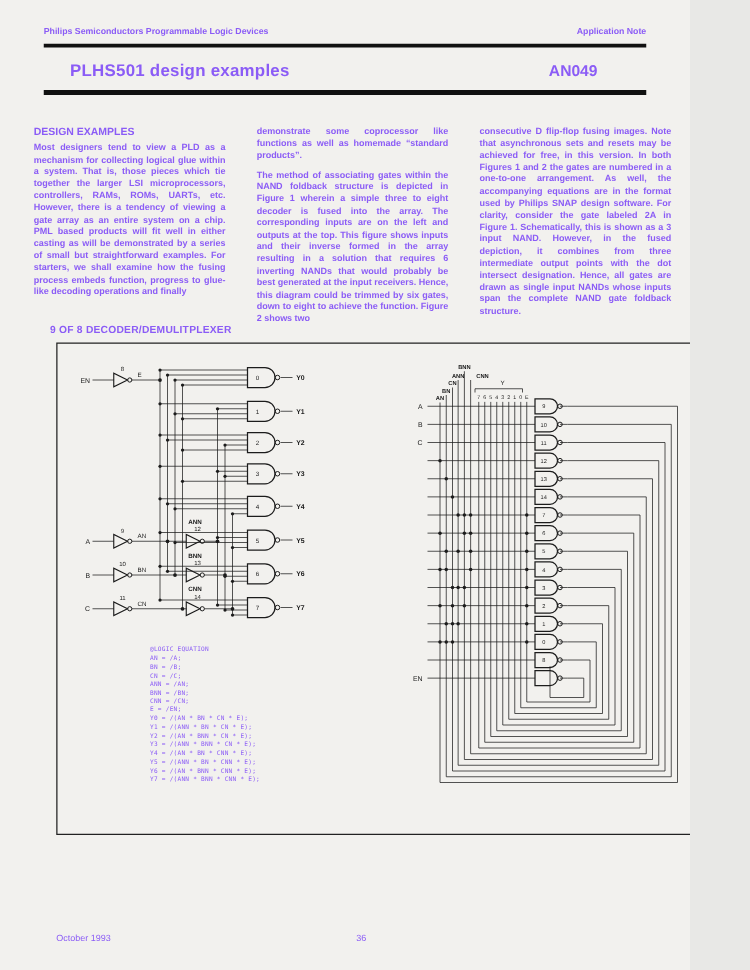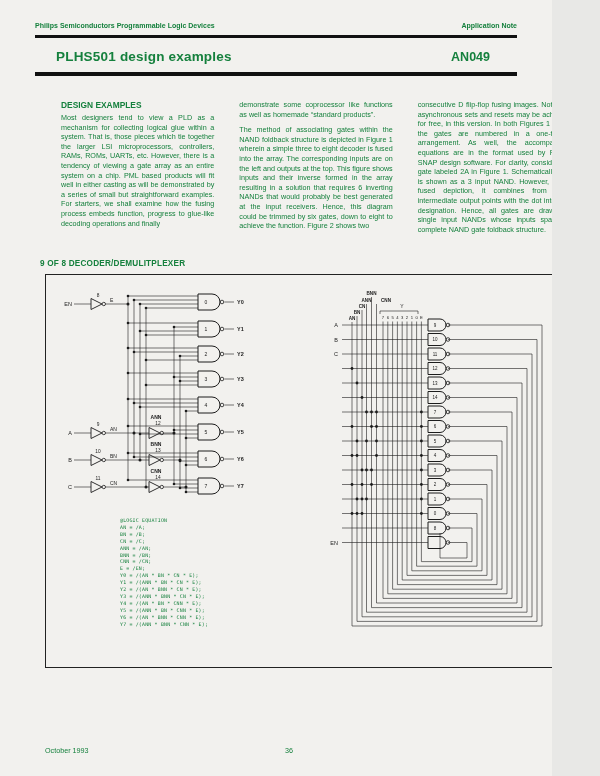--- a/index.html
+++ b/index.html
@@ -1,27 +1,27 @@
 <!DOCTYPE html>
 <html><head>
 <meta charset="utf-8">
 <style>
   html,body{margin:0;padding:0;background:#e8e8e6;}
-  .page{position:relative;width:552px;height:776px;background:#f2f1ee;color:#15803d;
+  .page{position:relative;width:552px;height:776px;background:#f2f1ee;color:#8b5cf6;
         font-family:"Liberation Sans",sans-serif;overflow:hidden;}
   .hdr-left{position:absolute;left:35px;top:22px;font-size:7px;font-weight:bold;}
   .hdr-right{position:absolute;right:35px;top:22px;font-size:7px;font-weight:bold;}
   .rule1{position:absolute;left:35px;right:35px;top:35px;height:2.5px;background:#111;}
   .doc-title{position:absolute;left:56px;top:49px;font-size:13.5px;font-weight:bold;letter-spacing:.2px;}
-  .doc-code{position:absolute;right:62px;top:50px;font-size:12.5px;font-weight:bold;}
+  .doc-code{position:absolute;right:74px;top:50px;font-size:12.5px;font-weight:bold;}
   .rule2{position:absolute;left:35px;right:35px;top:72px;height:4px;background:#111;}
-  .cols{position:absolute;left:61px;top:100px;width:510px;display:flex;gap:25px;justify-content:flex-end;}
+  .cols{position:absolute;left:27px;top:100px;width:510px;display:flex;gap:25px;}
   .col{flex:1;font-size:7.2px;line-height:9.6px;text-align:justify;}
   .col h3{margin:0 0 2px 0;font-size:8.4px;line-height:11px;}
-  .col p{margin:0 0 6px 0;}
+  .col p{margin:0 0 6px 0;font-weight:bold;}
   .sec-head{position:absolute;left:40px;top:259px;font-size:8.2px;font-weight:bold;letter-spacing:.2px;}
   .figbox{position:absolute;left:45px;top:274px;width:509px;height:392px;border:1.2px solid #222;background:#f2f1ee;}
   .figbox svg{position:absolute;left:0;top:0;}
   svg text{font-family:"Liberation Sans",sans-serif;fill:#1c1c1c;}
   .eqs{position:absolute;left:74px;top:242px;margin:0;font-family:"DejaVu Sans Mono",monospace;
        font-size:4.9px;line-height:6.9px;letter-spacing:.2px;white-space:pre;}
   .figcap{position:absolute;left:0;right:0;bottom:5px;text-align:center;font-size:7.2px;font-weight:bold;}
   .ftr-date{position:absolute;left:45px;top:746px;font-size:7.2px;}
   .ftr-page{position:absolute;left:285px;top:746px;font-size:7.2px;}
 </style>

